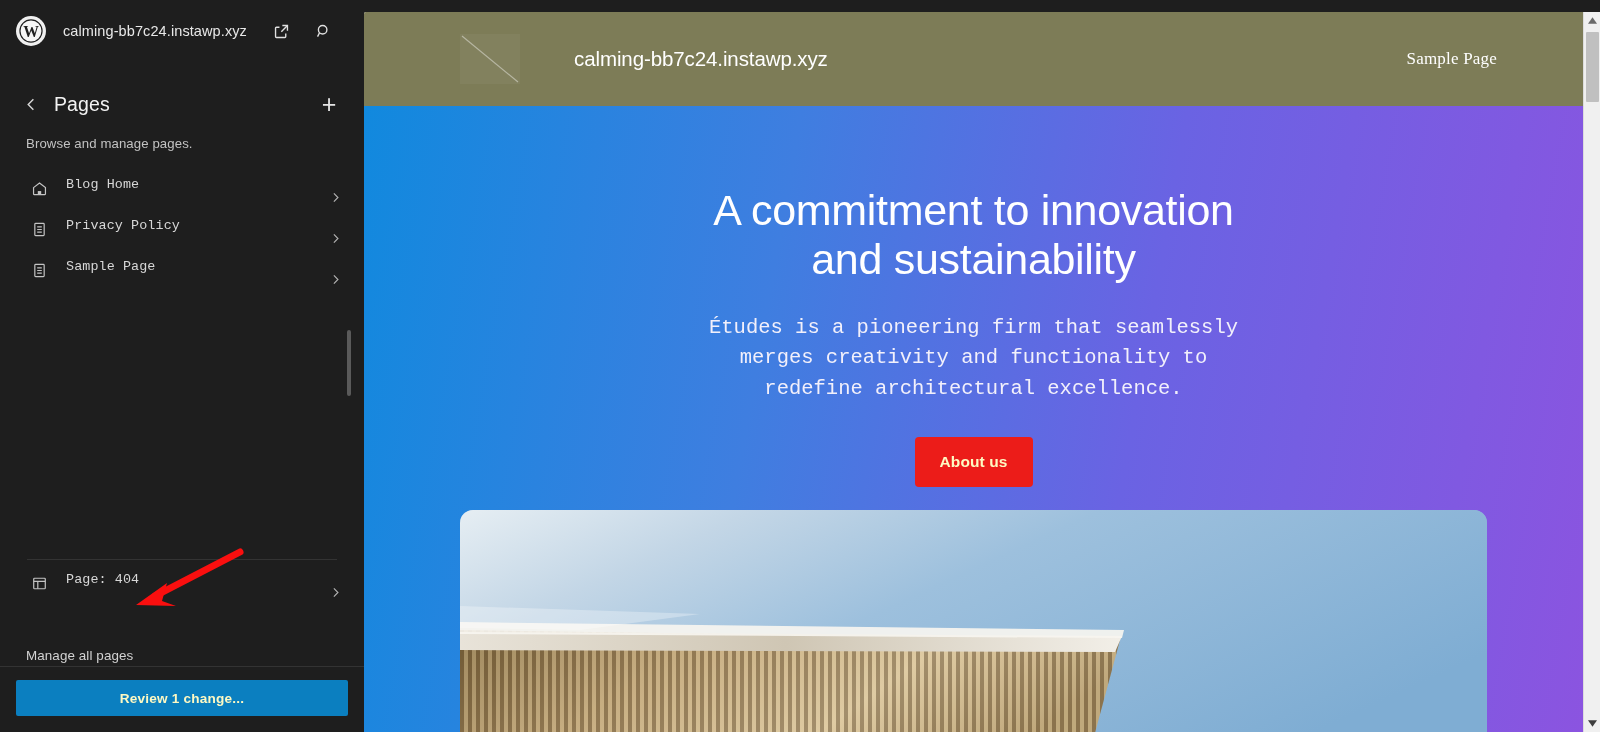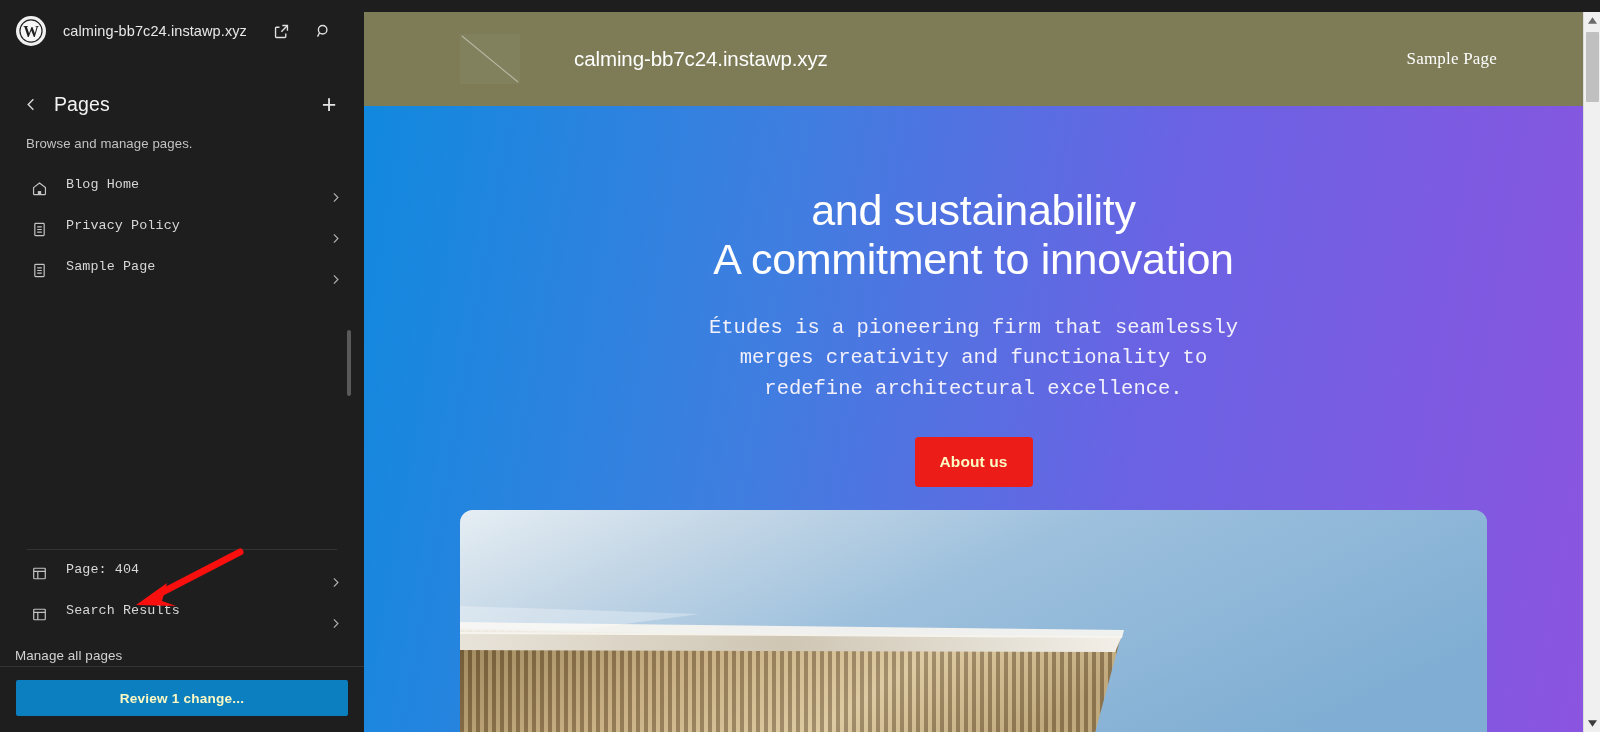--- a/index.html
+++ b/index.html
@@ -153,22 +153,22 @@
     height: 1px;
     background: #333333;
     margin: 0 27px;
   }
 
   .spacer-flex { flex: 1 1 auto; }
 
   .lower-nav { margin-top: 12px; }
 
   .manage-link {
-    padding: 0 15px;
-    margin-top: 0;
+    padding: 0 26px;
+    margin-top: 31px;
     font-size: 13.4px;
     color: #d2d2d2;
     cursor: pointer;
     letter-spacing: .1px;
     height: 22px;
     display: flex;
     align-items: center;
     width: fit-content;
   }
 
@@ -452,34 +452,20 @@
           </svg>
         </span>
         <span class="nav-label">Page: 404</span>
         <span class="nav-chev">
           <svg width="13" height="13" viewBox="0 0 16 16" fill="none" stroke="currentColor" stroke-width="1.4">
             <path d="M6 3l5 5-5 5"></path>
           </svg>
         </span>
       </div>
 
-      <div class="nav-item">
-        <span class="nav-ico">
-          <svg width="17" height="17" viewBox="0 0 20 20" fill="none" stroke="currentColor" stroke-width="1.4">
-            <rect x="3.2" y="3.8" width="13.6" height="12.4" rx="1"></rect>
-            <path d="M3.2 7.6h13.6M8 7.6v8.6"></path>
-          </svg>
-        </span>
-        <span class="nav-label">Search Results</span>
-        <span class="nav-chev">
-          <svg width="13" height="13" viewBox="0 0 16 16" fill="none" stroke="currentColor" stroke-width="1.4">
-            <path d="M6 3l5 5-5 5"></path>
-          </svg>
-        </span>
-      </div>
 
       <div class="manage-link">Manage all pages</div>
     </div>
 
     <div class="sb-footer">
       <button class="review-btn">Review 1 change...</button>
     </div>
 
     <div class="sb-scroll-thumb"></div>
   </div>
@@ -492,22 +478,22 @@
           <svg viewBox="0 0 60 50" preserveAspectRatio="none">
             <line x1="2" y1="2" x2="58" y2="48" stroke="rgba(255,255,255,0.42)" stroke-width="1.2"></line>
           </svg>
         </div>
         <div class="site-brand">calming-bb7c24.instawp.xyz</div>
         <div class="site-nav">Sample Page</div>
       </div>
 
       <div class="hero">
         <h1 class="hero-title">
+          <span style="display: block;">A commitment to innovation</span>
           <span style="display: block;">and sustainability</span>
-          <span style="display: block;">A commitment to innovation</span>
         </h1>
         <p class="hero-sub">Études is a pioneering firm that seamlessly merges creativity and functionality to redefine architectural excellence.</p>
         <button class="hero-btn">About us</button>
 
         <div class="hero-figure">
           <svg viewBox="0 0 1027 260" preserveAspectRatio="none">
             <defs>
               <linearGradient id="sky" x1="0" y1="0" x2="1" y2="0.55">
                 <stop offset="0%" stop-color="#e6eef3"></stop>
                 <stop offset="22%" stop-color="#c3d6e6"></stop>

